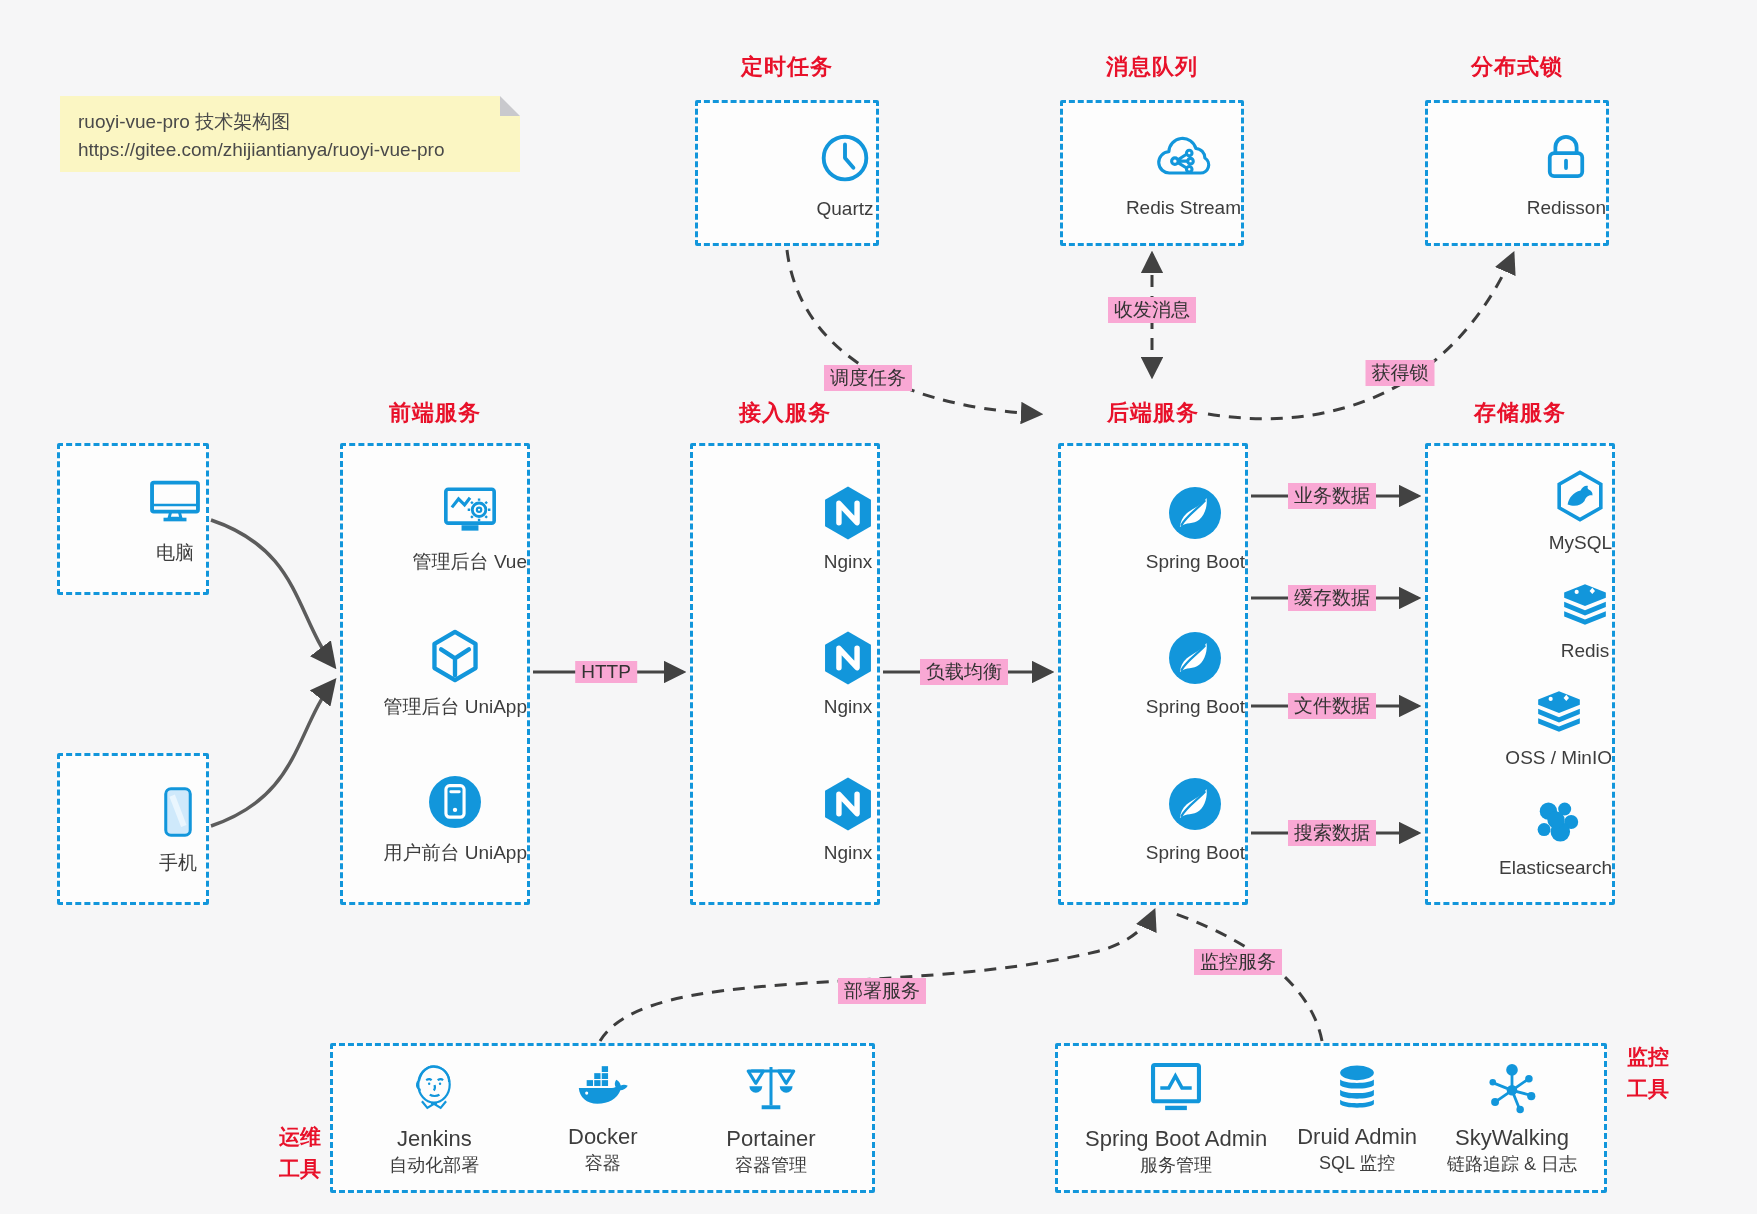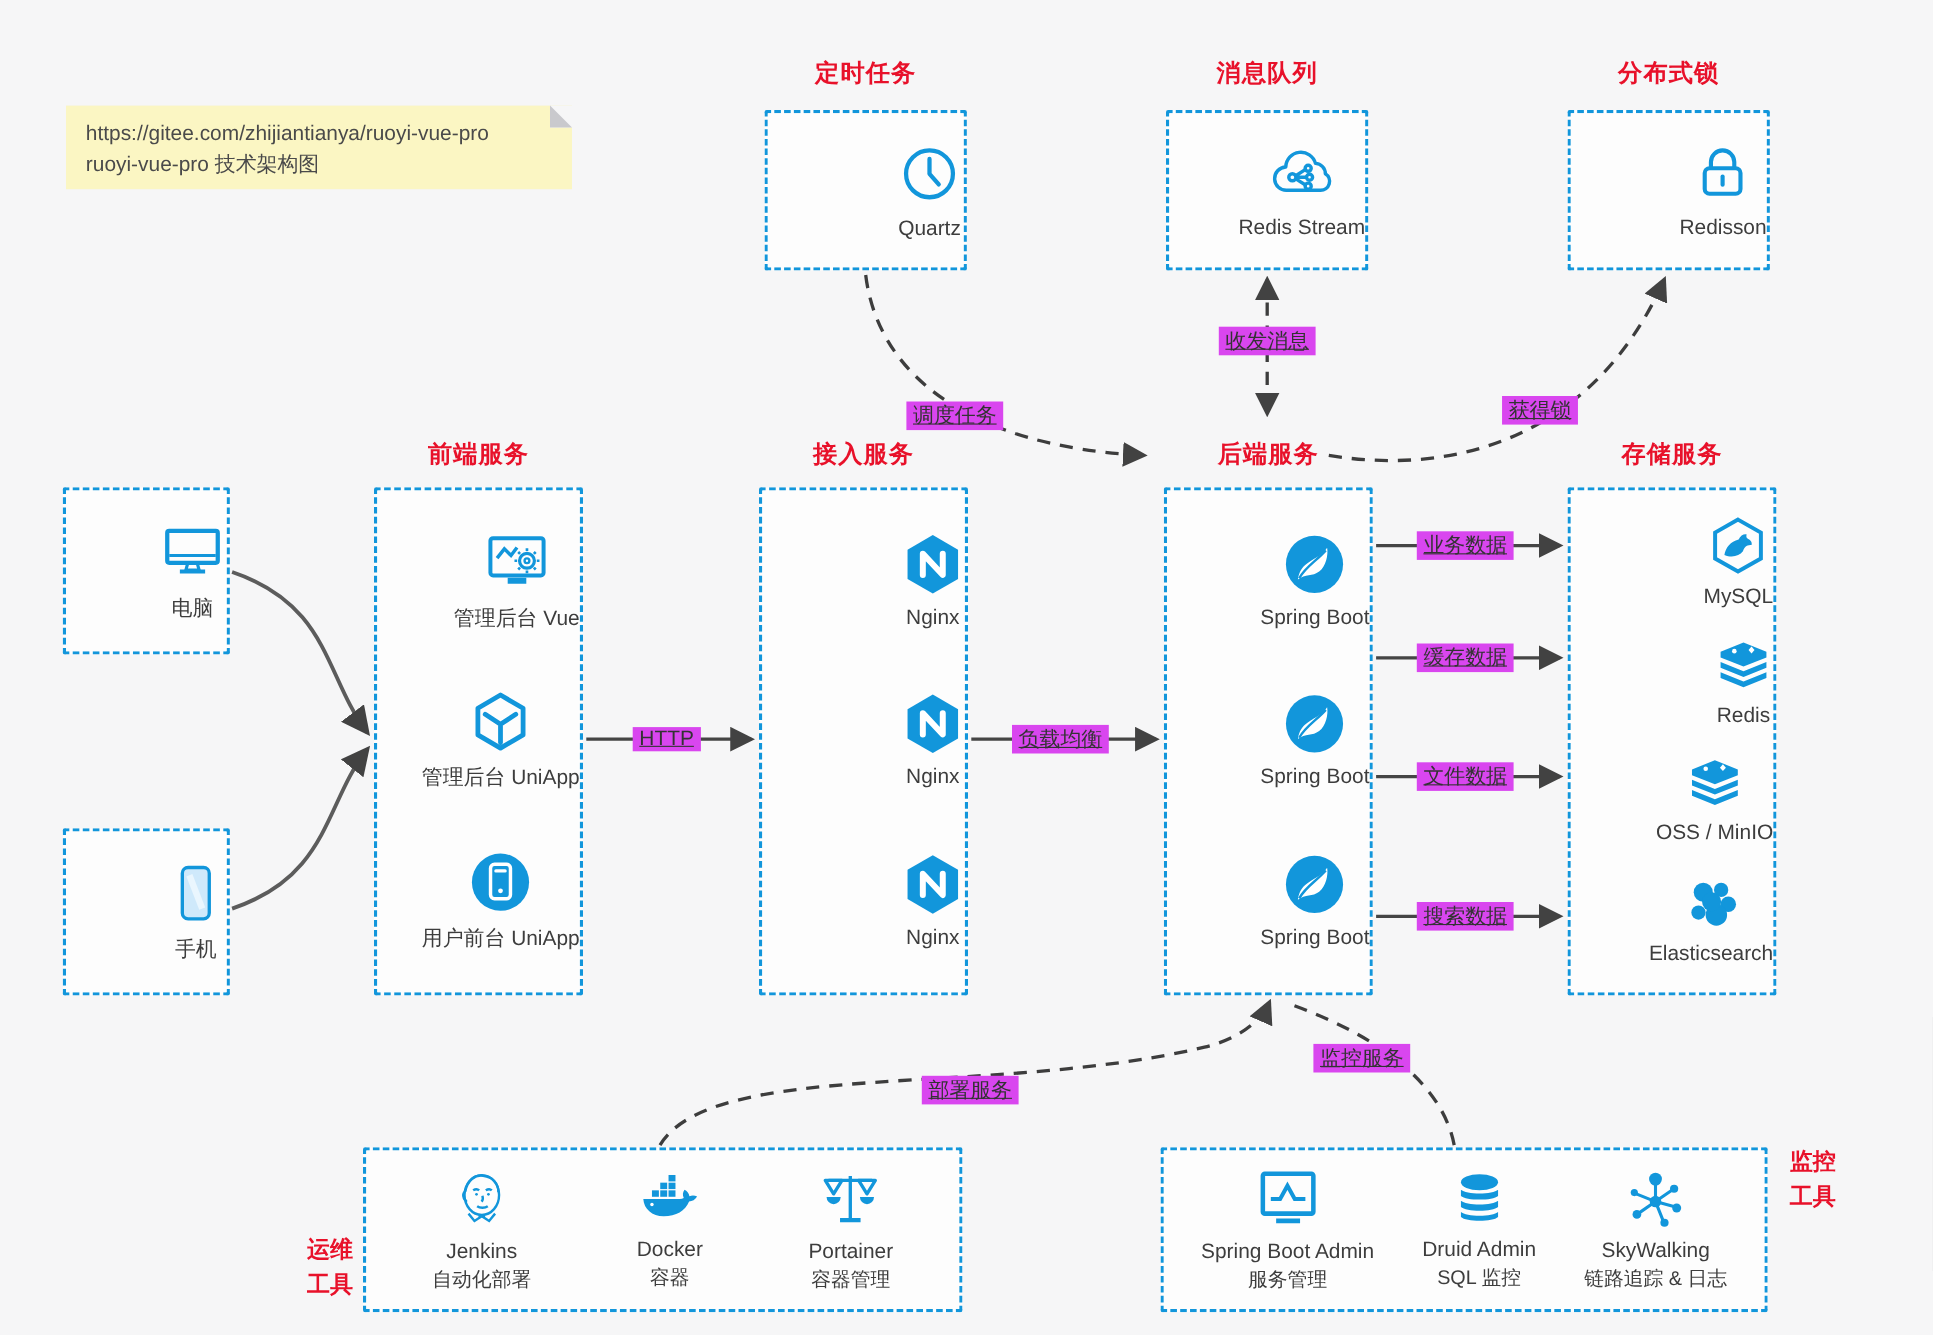--- a/index.html
+++ b/index.html
@@ -32,26 +32,26 @@
   .panel{
     position:absolute;box-sizing:border-box;background:#fdfdfd;
     border:3px dashed #1296db;border-radius:2px;
     display:flex;align-items:center;justify-content:space-around;
   }
   .panel.col{flex-direction:column;padding:10px 0;align-items:flex-end;}
   .panel.row{flex-direction:row;padding:0 12px;}
   .node{display:flex;flex-direction:column;align-items:center;text-align:center;}
   .node .ic{display:block;}
   .nlabel{margin-top:9px;font-size:19px;color:#3d3d3d;white-space:nowrap;}
-  .tool .nlabel{margin-top:7px;line-height:1.35;font-size:19px;}
+  .tool .nlabel{margin-top:7px;line-height:1.35;font-size:22px;}
   .tool .ndesc{font-size:18px;color:#3d3d3d;line-height:1.35;white-space:nowrap;}
   
   .elabel{
     position:absolute;transform:translate(-50%,-50%);
-    background:#d946ef;padding:0 6px;font-size:19px;color:#333;white-space:nowrap;text-decoration:underline;
+    background:#f9a8d4;padding:0 6px;font-size:19px;color:#333;white-space:nowrap;
   }
 </style>
 </head>
 <body>
 
 <div class="canvas">
 
   <svg class="wires" viewBox="0 0 1757 1214">
     <defs>
       <marker id="ah" viewBox="0 0 10 10" refX="8.5" refY="5" markerWidth="7.5" markerHeight="7.5" orient="auto-start-reverse">
@@ -70,22 +70,22 @@
     <path d="M 1251 833 H 1418" fill="none" stroke="#454545" stroke-width="3" marker-end="url(#ah)"></path>
 
     <path d="M 787 250 C 798 340 880 406 1040 414" fill="none" stroke="#3d3d3d" stroke-width="3" stroke-dasharray="12 9" marker-end="url(#ah)"></path>
     <path d="M 1152 254 V 376" fill="none" stroke="#3d3d3d" stroke-width="3" stroke-dasharray="12 9" marker-start="url(#ah)" marker-end="url(#ah)"></path>
     <path d="M 1208 414 C 1330 434 1452 392 1513 254" fill="none" stroke="#3d3d3d" stroke-width="3" stroke-dasharray="12 9" marker-end="url(#ah)"></path>
     <path d="M 600 1041 C 648 962 900 998 1095 952 C 1128 944 1147 927 1154 911" fill="none" stroke="#3d3d3d" stroke-width="3" stroke-dasharray="12 9" marker-end="url(#ah)"></path>
     <path d="M 1322 1041 C 1312 988 1258 944 1176 914" fill="none" stroke="#3d3d3d" stroke-width="3" stroke-dasharray="12 9"></path>
   </svg>
 
   <div class="note">
+    <div>ruoyi-vue-pro 技术架构图</div>
     <div>https://gitee.com/zhijiantianya/ruoyi-vue-pro</div>
-    <div>ruoyi-vue-pro 技术架构图</div>
     <i class="fold"></i>
   </div>
 
   <div class="gtitle" style="left:787px;top:67px;">定时任务</div>
   <div class="gtitle" style="left:1152px;top:67px;">消息队列</div>
   <div class="gtitle" style="left:1517px;top:67px;">分布式锁</div>
   <div class="gtitle" style="left:435px;top:413px;">前端服务</div>
   <div class="gtitle" style="left:785px;top:413px;">接入服务</div>
   <div class="gtitle" style="left:1153px;top:413px;">后端服务</div>
   <div class="gtitle" style="left:1520px;top:413px;">存储服务</div>

